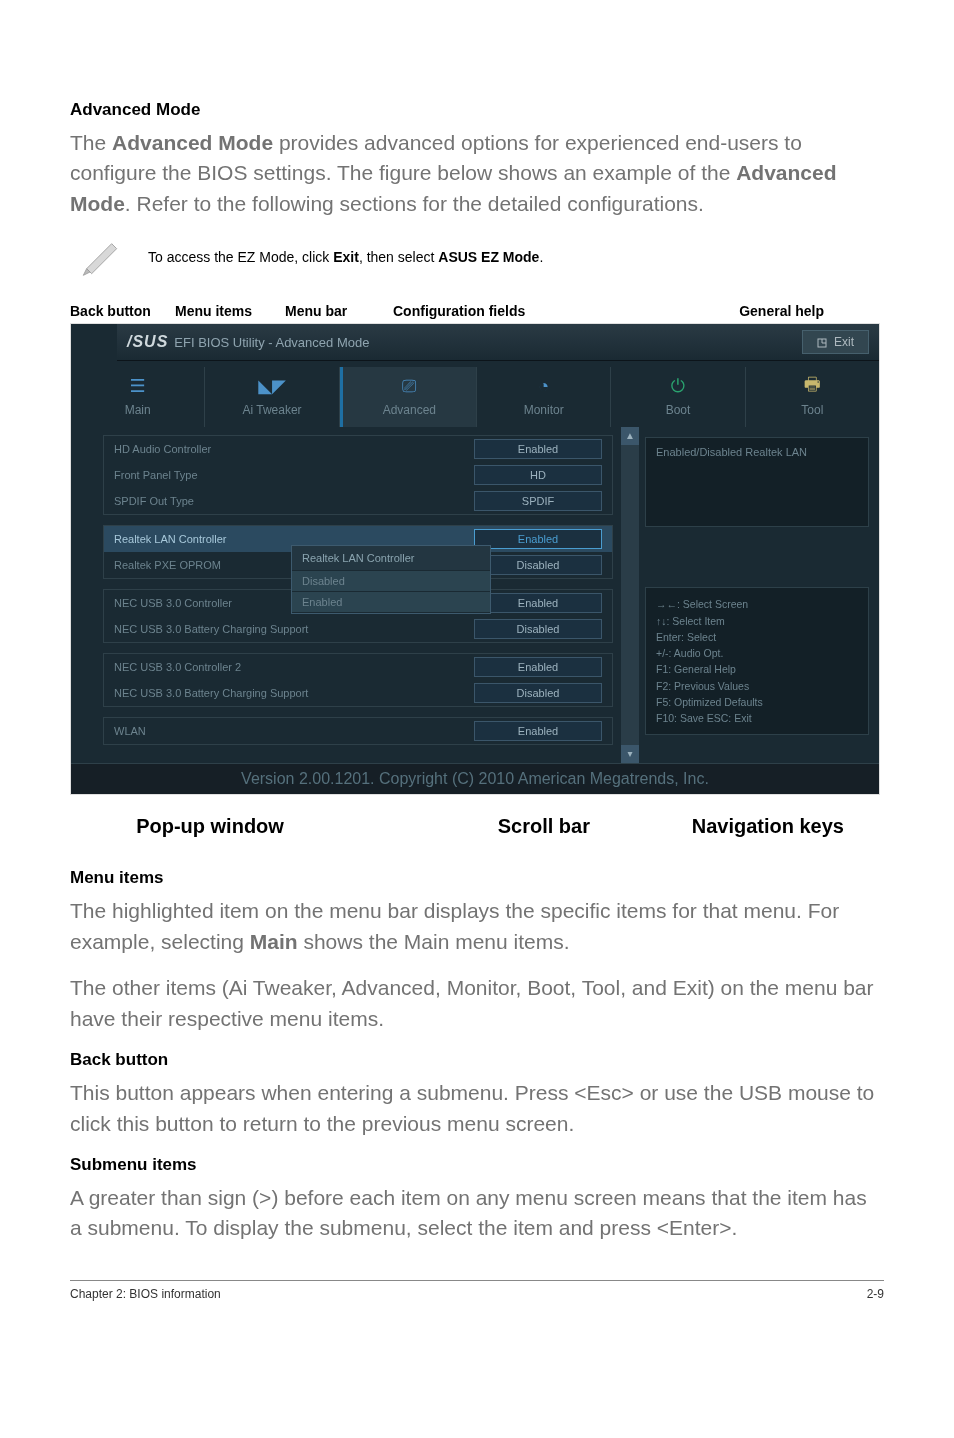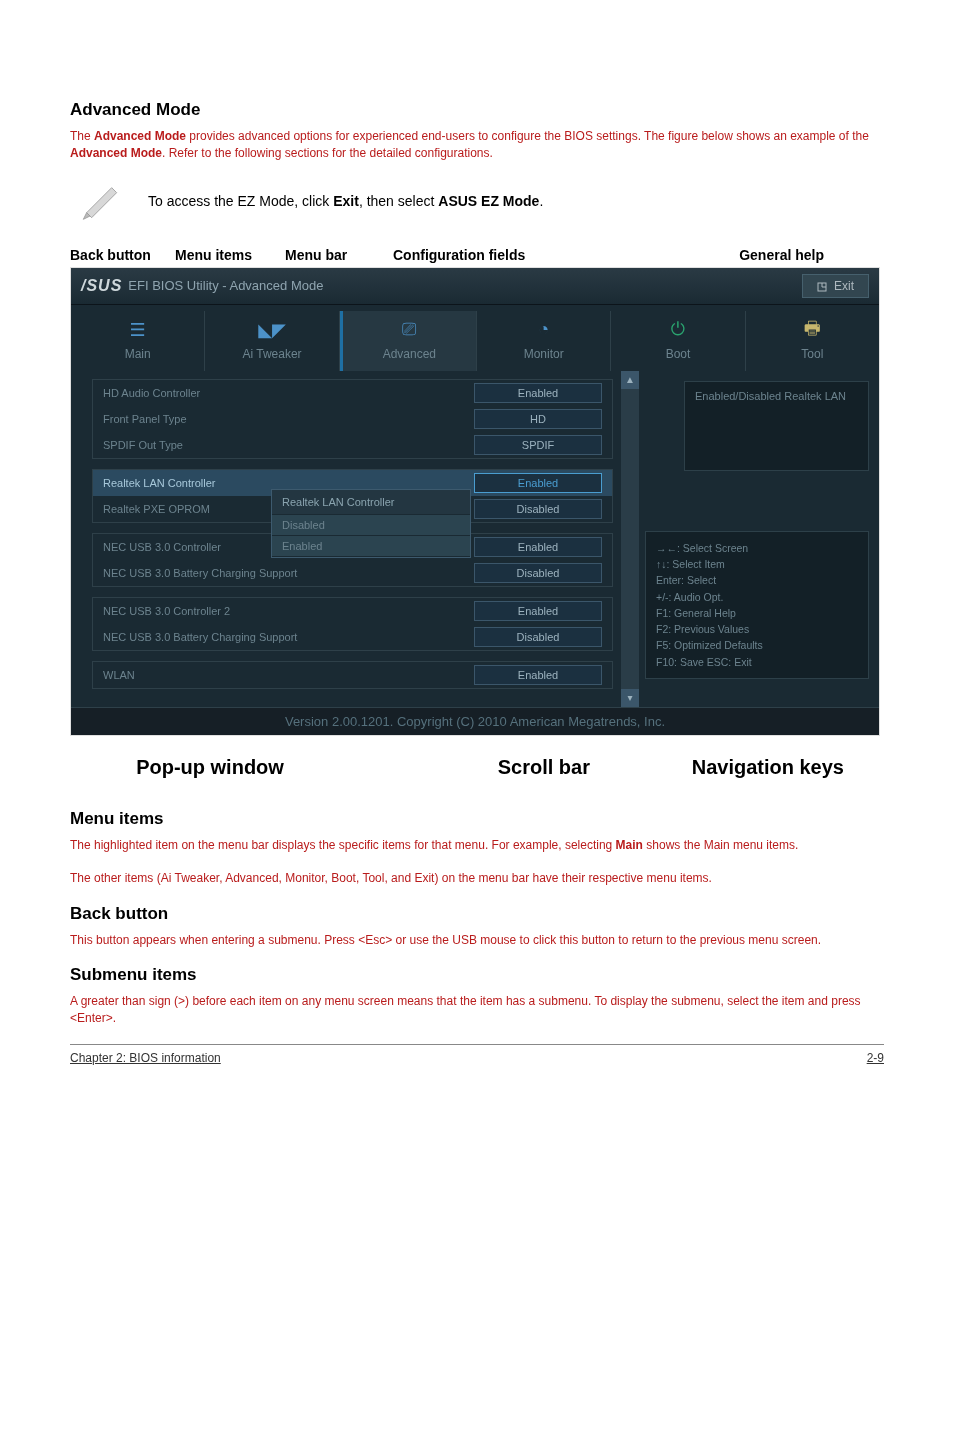--- a/index.html
+++ b/index.html
@@ -1,78 +1,78 @@
 <!DOCTYPE html>
 <html><head>
   <meta charset="utf-8">
   <style>
     * { margin: 0; padding: 0; box-sizing: border-box; }
     body { font-family: Arial, Helvetica, sans-serif; background: #fff; width: 954px; }
     .page { padding: 100px 70px 40px 70px; }
     h3 { font-size: 17px; font-weight: bold; margin-bottom: 8px; color: #000; }
-    .body-text { font-size: 12px; line-height: 1.45; color: #b91c1c; margin-bottom: 16px; }
+    .body-text { font-size: 21px; line-height: 1.45; color: #737373; margin-bottom: 16px; }
     .body-text strong { font-weight: bold; }
     
     .tip-row { display: flex; align-items: center; margin-bottom: 18px; }
     .tip-icon { width: 60px; height: 44px; display: flex; align-items: center; justify-content: center; }
     .tip-icon svg { width: 40px; height: 40px; }
     .tip-text { font-size: 14px; color: #000; padding-left: 18px; }
     
     .labels-row { display: flex; font-size: 14px; font-weight: bold; color: #000; padding: 6px 0 4px 0; margin-top: 4px; }
     .label-seg { white-space: nowrap; }
     
     
     .bios { width: 810px; background: #1a2a33; border: 1px solid #e0e0e0; position: relative; margin-bottom: 4px; }
-    .bios-header { display: flex; align-items: center; background: linear-gradient(#2a3a44,#1a2a33); padding: 6px 10px; border-bottom: 1px solid #0c141a; }
+    .bios-header { display: flex; align-items: center; background: linear-gradient(#2a3a44,#1a2a33); padding: 6px 10px; border-bottom: 1px solid #0c141a; margin-left: 46px; }
     .bios-logo { font-weight: bold; font-style: italic; color: #cfd8dc; font-size: 16px; letter-spacing: 1px; margin-right: 6px; }
     .bios-title { color: #8fa4af; font-size: 13px; flex: 1; }
     .bios-exit { background: #324650; color: #aeb9bf; font-size: 12px; padding: 4px 14px; border: 1px solid #46606d; }
     .bios-exit svg { vertical-align: middle; margin-right: 4px; }
     
     .bios-tabs { display: flex; background: #1a2a33; padding: 6px 0 0 0; align-items: stretch; }
     .bios-tab { flex: 1; text-align: center; padding: 8px 4px 10px 4px; border-right: 1px solid #2e4049; color: #6c838e; font-size: 12px; }
     .bios-tab:last-child { border-right: none; }
     .bios-tab.active { background: #263842; border-left: 3px solid #1e6fa3; }
     .bios-tab .tab-icon { height: 22px; display: flex; align-items: center; justify-content: center; color: #4c92c9; margin-bottom: 6px; font-size: 18px; }
     .bios-tab .tab-icon.green { color: #2aa36f; }
     .bios-tab .tab-icon.blue { color: #4c92c9; }
     .bios-tab .tab-icon.yellow { color: #c7b76d; }
     .bios-back-row { background: #111b22; padding: 4px 10px; color: #7a8c94; font-size: 11px; display: flex; align-items: center; }
     .bios-back { color: #b7c2c8; margin-right: 14px; display: inline-flex; align-items: center; }
     .bios-back svg { margin-right: 4px; }
     
     .bios-body { display: flex; background: #1a2a33; }
-    .bios-left { flex: 1; padding: 8px 8px 8px 9px; position: relative; }
+    .bios-left { flex: 1; padding: 8px 8px 8px 0; position: relative; margin-left: 20px; }
     .bios-right { width: 240px; padding: 10px 10px 10px 6px; }
     
     .bios-section { margin: 0 0 10px 12px; border: 1px solid #2e4049; }
     .bios-row { display: flex; align-items: center; padding: 0; height: 26px; }
     .bios-row .lbl { flex: 1; color: #6c838e; font-size: 11px; padding-left: 10px; }
     .bios-row.active .lbl { color: #a7c8da; }
     .bios-row.highlight { background: #2b4a60; }
     .bios-val { width: 128px; background: #1b3040; border: 1px solid #3b566a; color: #9cb2be; font-size: 11px; text-align: center; padding: 3px 4px; margin-right: 10px; }
     .bios-val.active { border: 1px solid #4a9dd0; color: #4a9dd0; }
     
     .popup { position: absolute; left: 200px; top: 118px; width: 200px; background: #1a2a33; border: 1px solid #3d5a6e; z-index: 5; }
     .popup-title { background: #233641; color: #8aa4af; font-size: 11px; padding: 6px 10px; }
     .popup-item { padding: 4px 10px; color: #6c838e; font-size: 11px; background: #2b4450; margin: 1px 0; }
     
     .scrollbar { width: 18px; background: #2a3d48; display: flex; flex-direction: column; }
     .scroll-arrow { height: 18px; background: #3b566a; font-size: 10px; color: #9cb2be; text-align: center; line-height: 18px; }
     .scroll-track { flex: 1; }
     
-    .help-box { background: #132027; border: 1px solid #2d4049; color: #6c838e; font-size: 11px; padding: 8px 10px; height: 90px; margin-left: 39px; }
+    .help-box { background: #132027; border: 1px solid #2d4049; color: #6c838e; font-size: 11px; padding: 8px 10px; height: 90px; }
     
     .nav-box { margin-top: 60px; background: #132027; border: 1px solid #2d4049; color: #6c838e; font-size: 10.5px; padding: 8px 10px; line-height: 1.55; }
     
-    .bios-footer { background: #161f26; color: #55707c; font-size: 13px; text-align: center; padding: 6px; border-top: 1px solid #2e4049; }
+    .bios-footer { background: #161f26; color: #55707c; font-size: 16px; text-align: center; padding: 6px; border-top: 1px solid #2e4049; }
     
     .bottom-labels { display: flex; font-size: 20px; font-weight: bold; padding: 16px 0 30px 0; }
     
-    .footer-line { border-top: 1px solid #888; margin-top: 16px; padding-top: 6px; display: flex; justify-content: space-between; font-size: 12px; color: #333; text-decoration: underline; }
+    .footer-line { border-top: 1px solid #888; margin-top: 36px; padding-top: 6px; display: flex; justify-content: space-between; font-size: 12px; color: #333; }
   </style>
 </head>
 <body>
 
 <div class="page">
 
   <h3>Advanced Mode</h3>
   <p class="body-text">
     <span>The </span><strong>Advanced Mode</strong><span> provides advanced options for experienced end-users to configure the BIOS settings. The figure below shows an example of the </span><strong>Advanced Mode</strong><span>. Refer to the following sections for the detailed configurations.</span>
   </p>

